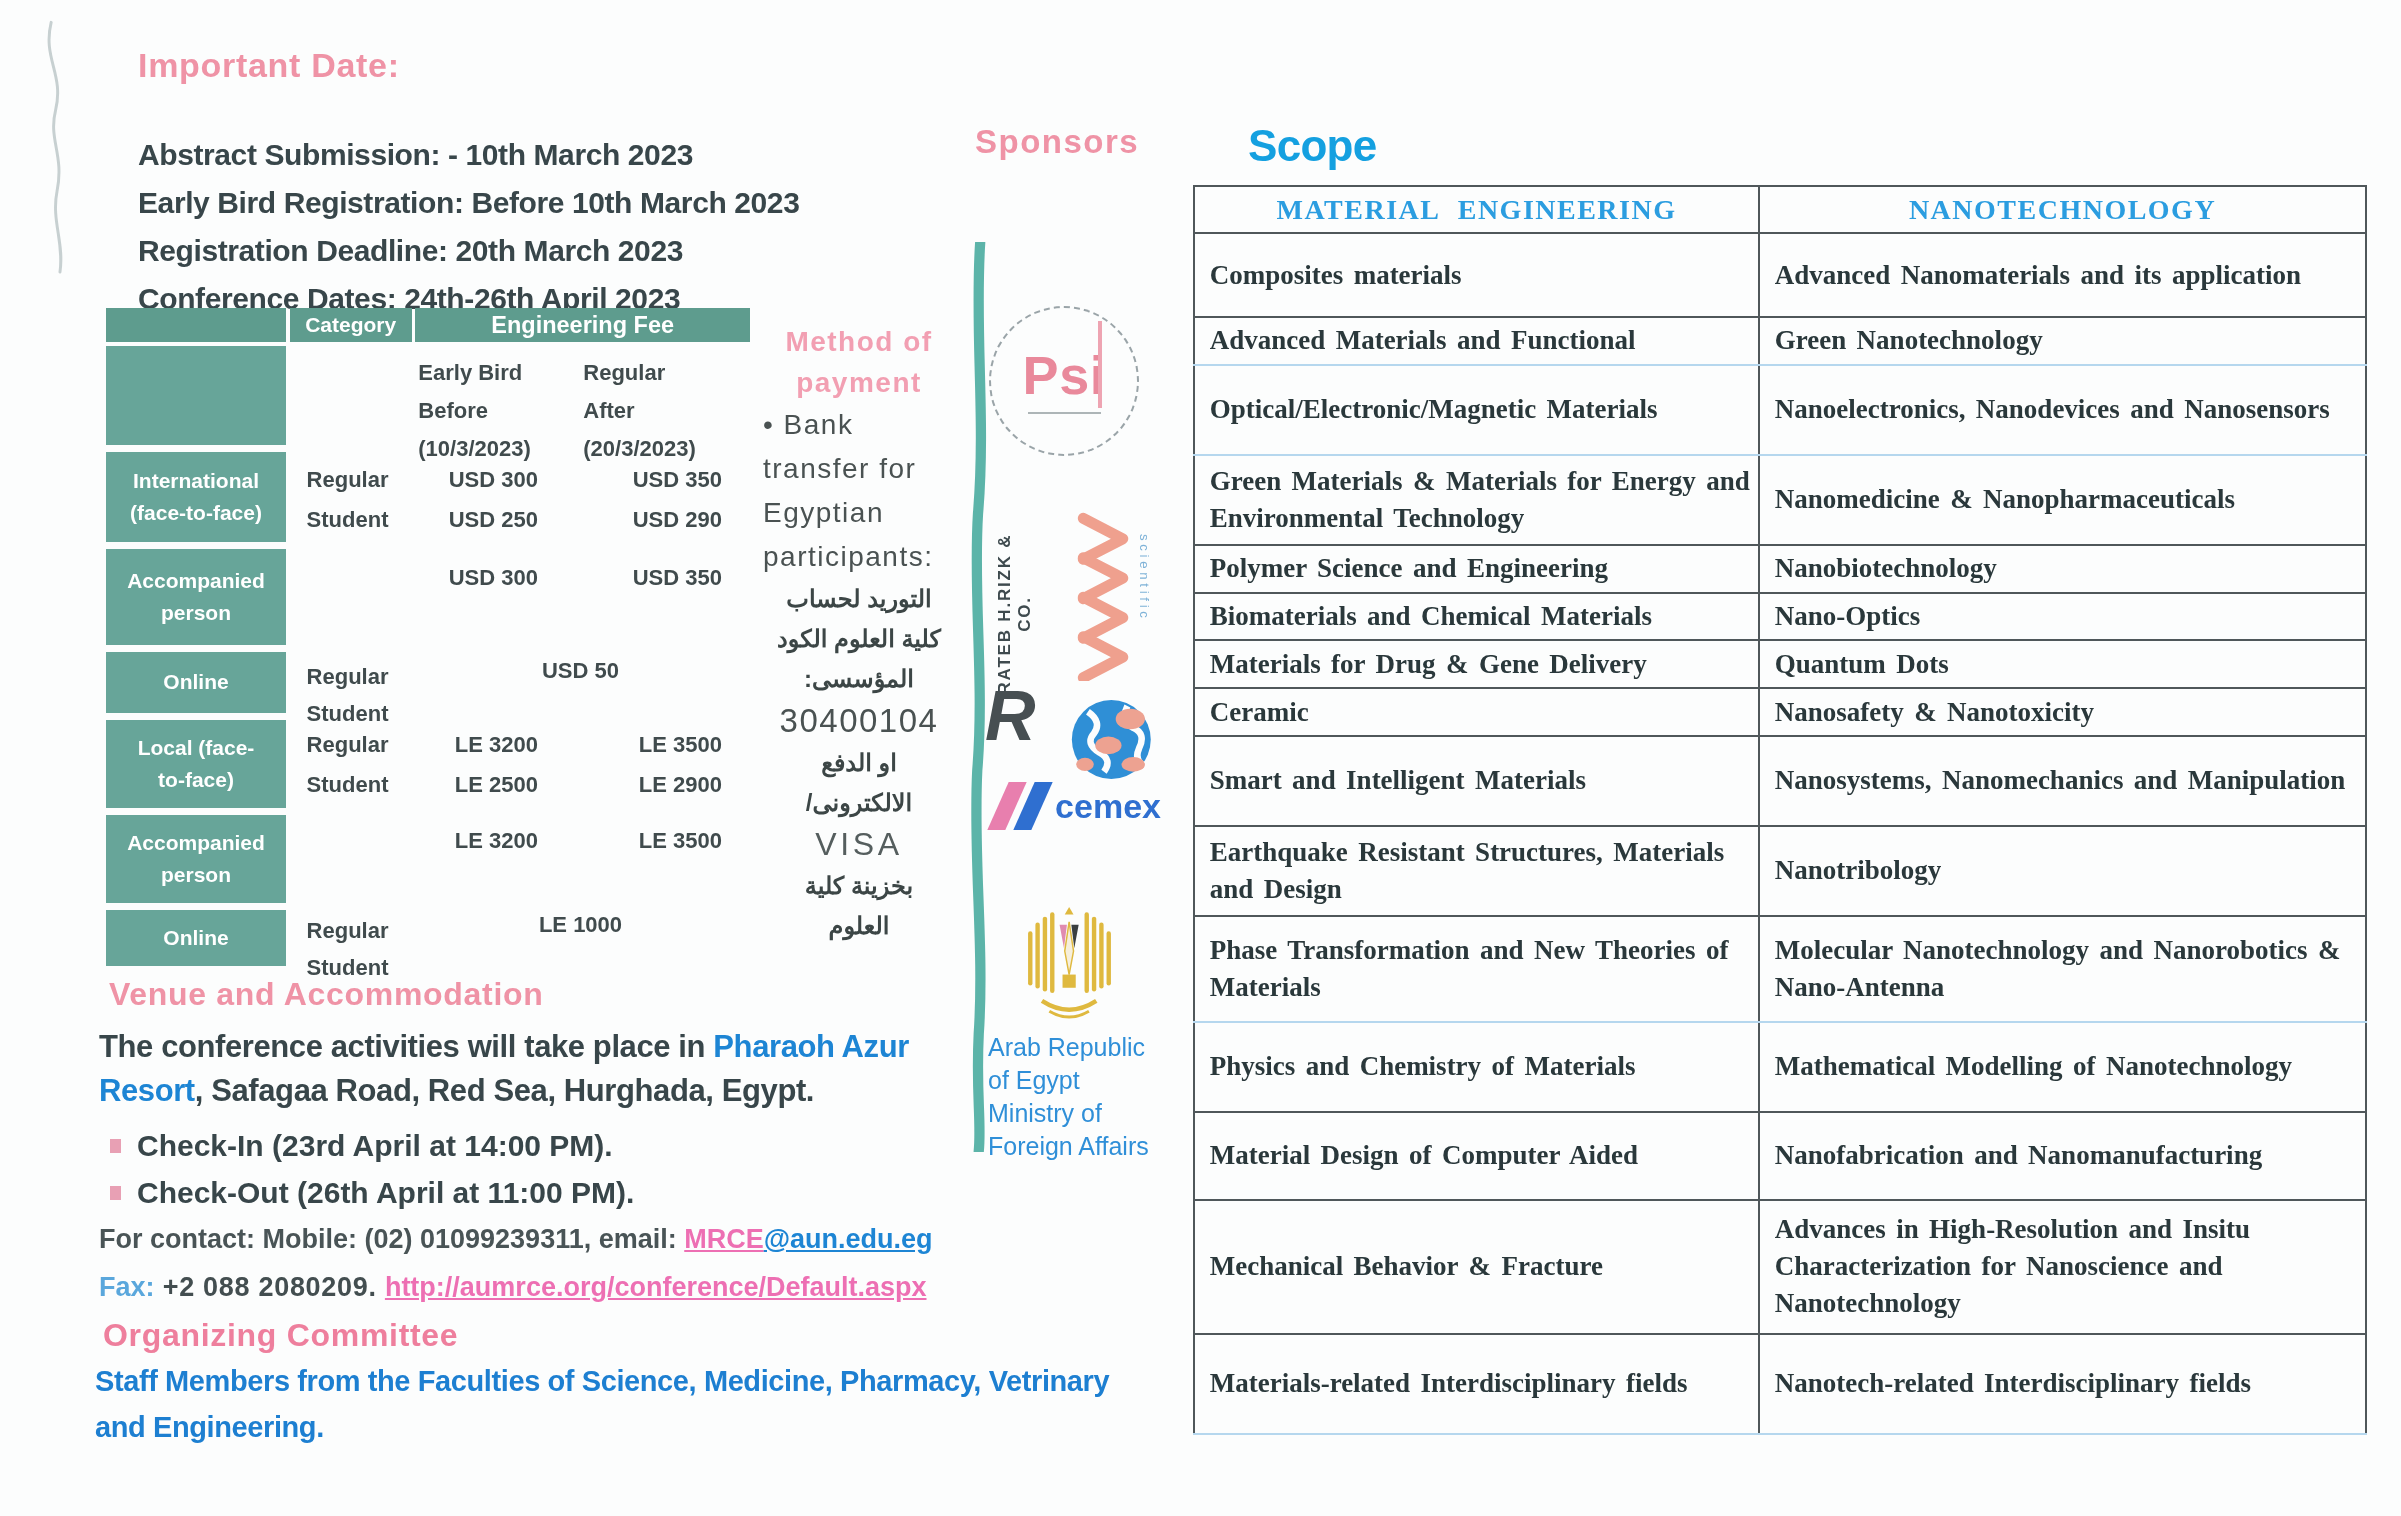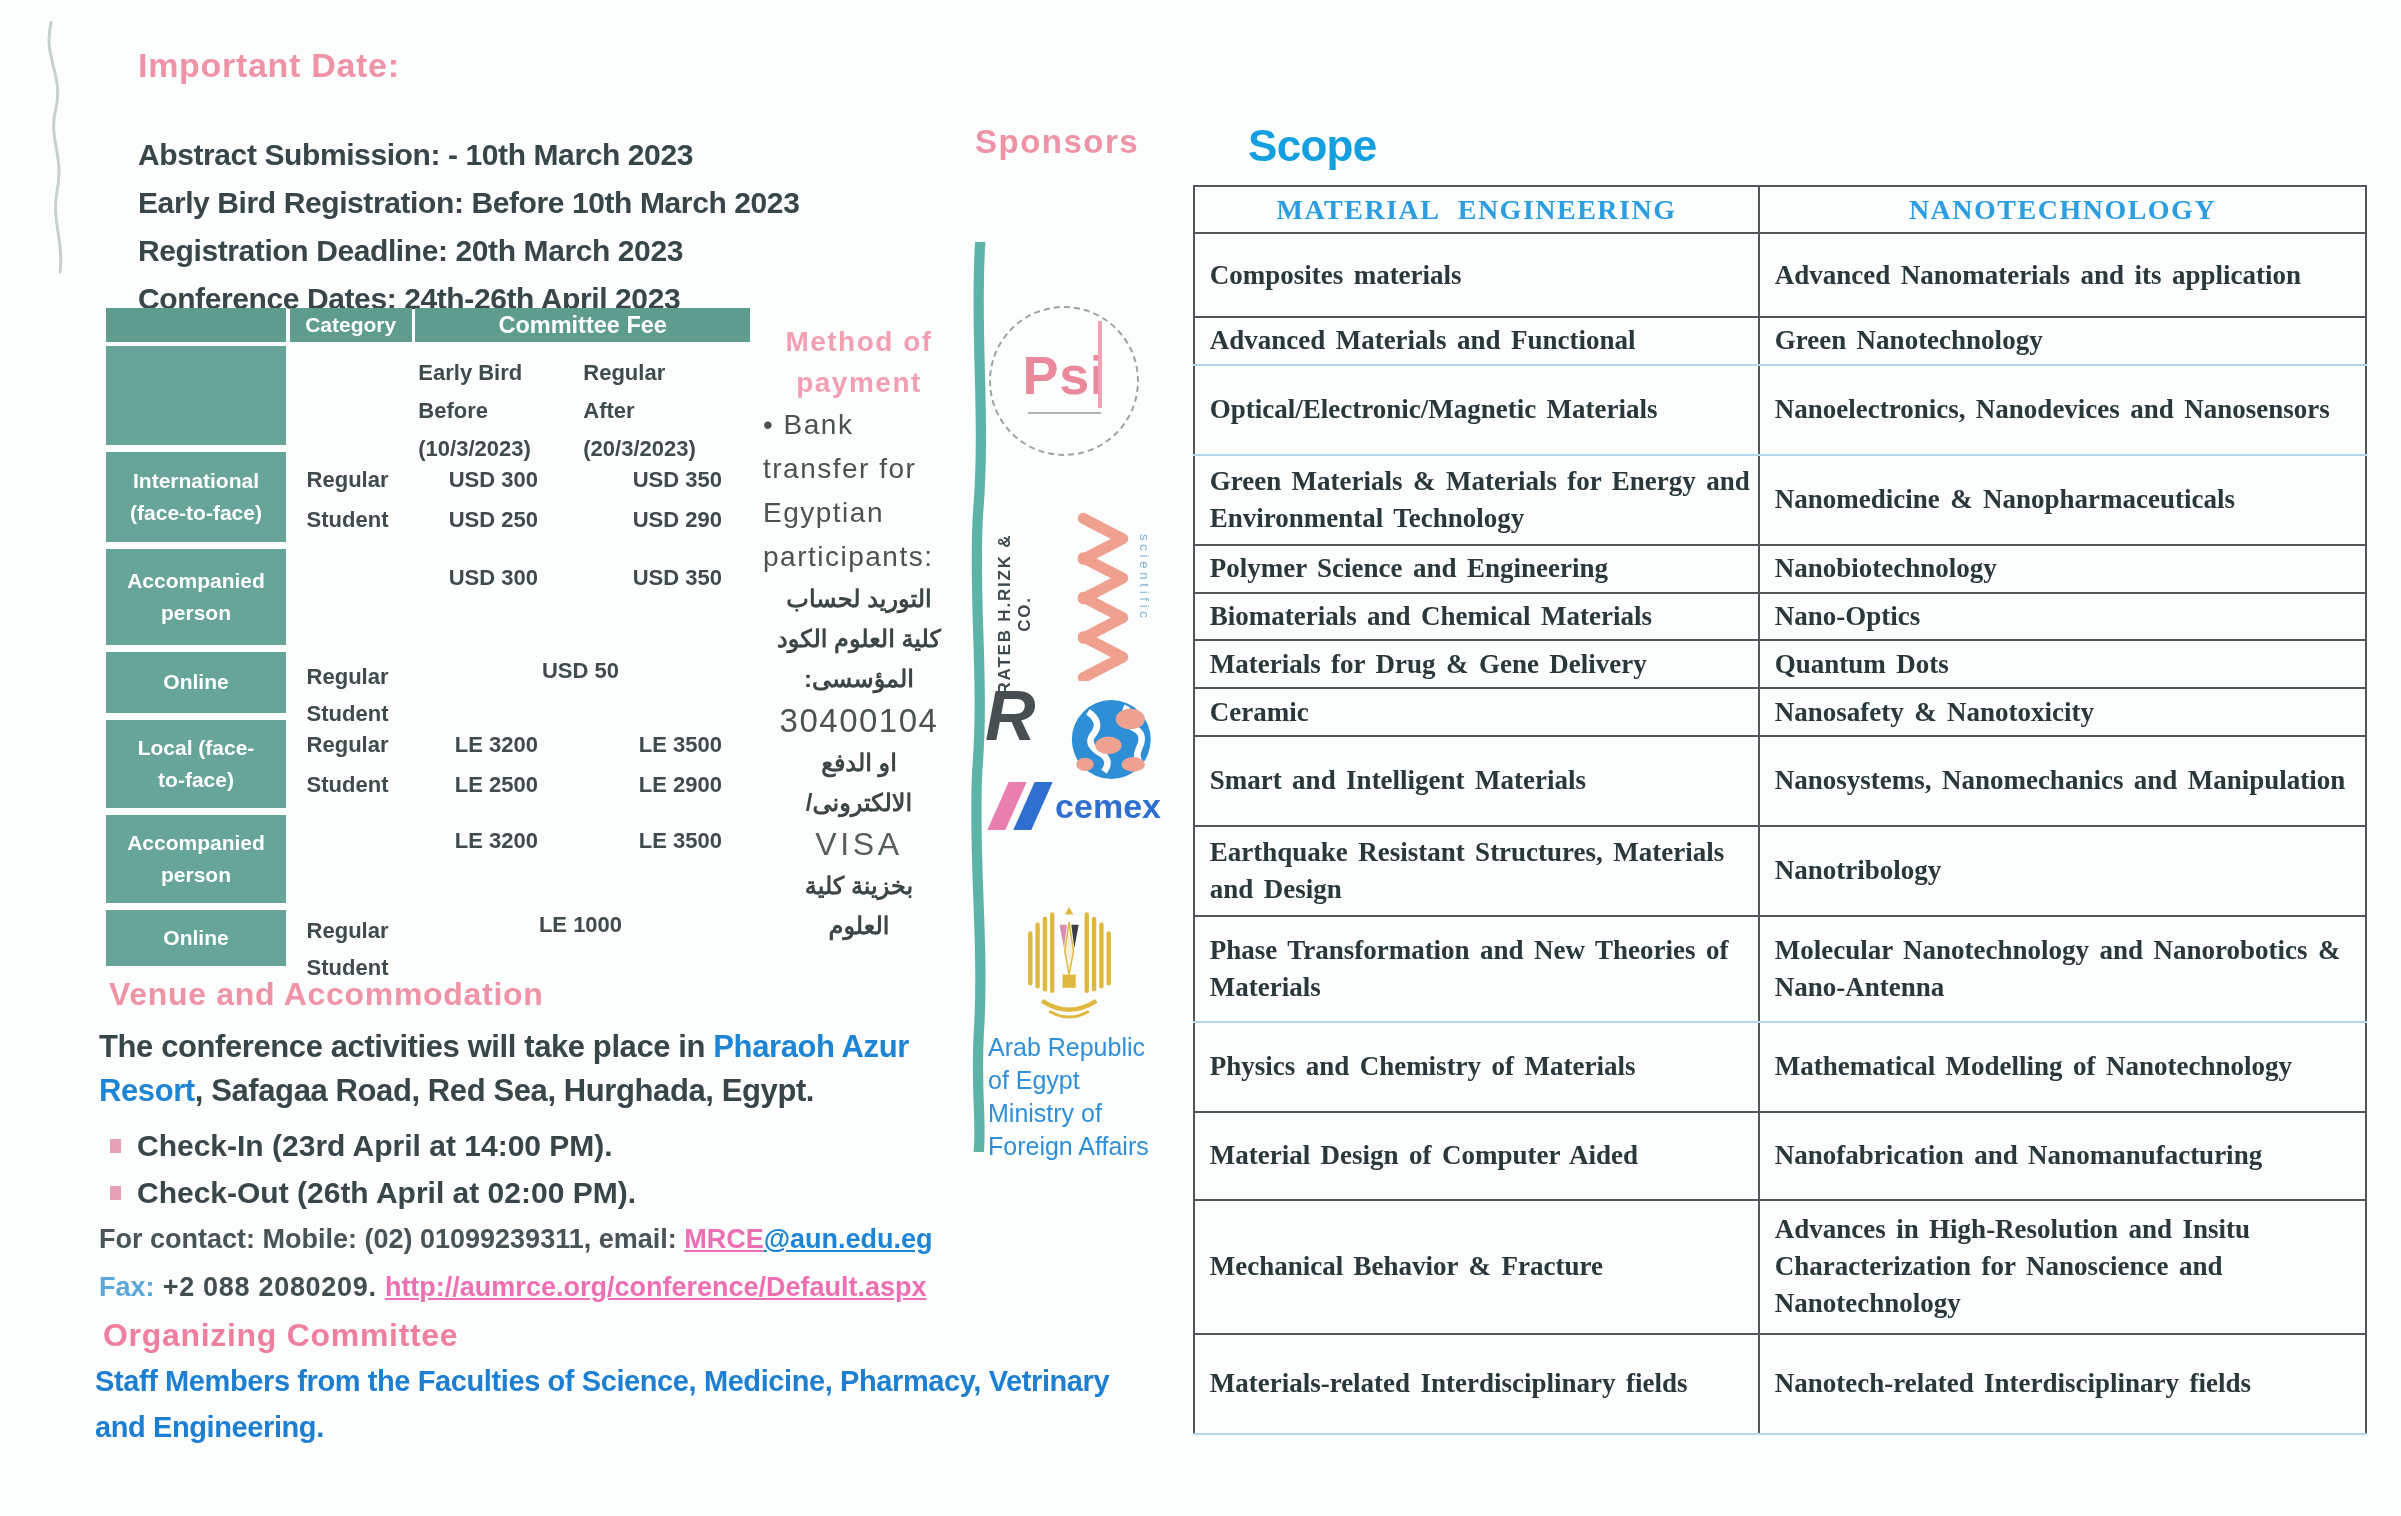--- a/index.html
+++ b/index.html
@@ -127,21 +127,21 @@
     <div class="date-line">Abstract Submission: - 10th March 2023</div>
     <div class="date-line">Early Bird Registration: Before 10th March 2023</div>
     <div class="date-line">Registration Deadline: 20th March 2023</div>
     <div class="date-line">Conference Dates: 24th-26th April 2023</div>
   </div>
 
 <div class="abs fee-table">
   <div class="fee-header">
     <div class="fee-corner"></div>
     <div class="fee-cat-h">Category</div>
-    <div class="fee-fee-h">Committee Fee</div>
+    <div class="fee-fee-h">Engineering Fee</div>
   </div>
   <div>
       <div class="fee-row fr0">
         <div class="fee-label">
           <div class="teal-fill"></div>
         </div>
         <div class="fee-cat"></div>
         <div class="fee-early sub">
           <div class="fee-line">Early Bird</div>
           <div class="fee-line">Before</div>
@@ -250,21 +250,21 @@
 <div class="abs venue-par">
   <span>The conference activities will take place in </span><span class="hl">Pharaoh Azur</span>
   <span class="hl">Resort</span><span>, Safagaa Road, Red Sea, Hurghada, Egypt.</span>
 </div>
 <div class="abs bullet-line" style="top:1129px;">
   <span class="bullet-sq"></span>
   <span>Check-In (23rd April at 14:00 PM).</span>
 </div>
 <div class="abs bullet-line" style="top:1176px;">
   <span class="bullet-sq"></span>
-  <span>Check-Out (26th April at 02:00 PM).</span>
+  <span>Check-Out (26th April at 11:00 PM).</span>
 </div>
 <div class="abs contact-line">
   <span>For contact:   Mobile:  (02) 01099239311, email: </span><span class="email-user">MRCE</span><span class="email-domain">@aun.edu.eg</span>
 </div>
 <div class="abs fax-line">
   <span class="fax-label">Fax:</span><span class="fax-num"> +2 088 2080209. </span><span class="site-url">http://aumrce.org/conference/Default.aspx</span>
 </div>
 <div class="abs org-heading">Organizing Committee</div>
 <div class="abs staff" style="top:1365px;">Staff Members from the Faculties of Science, Medicine, Pharmacy, Vetrinary</div>
 <div class="abs staff" style="top:1411px;">and Engineering.</div>

